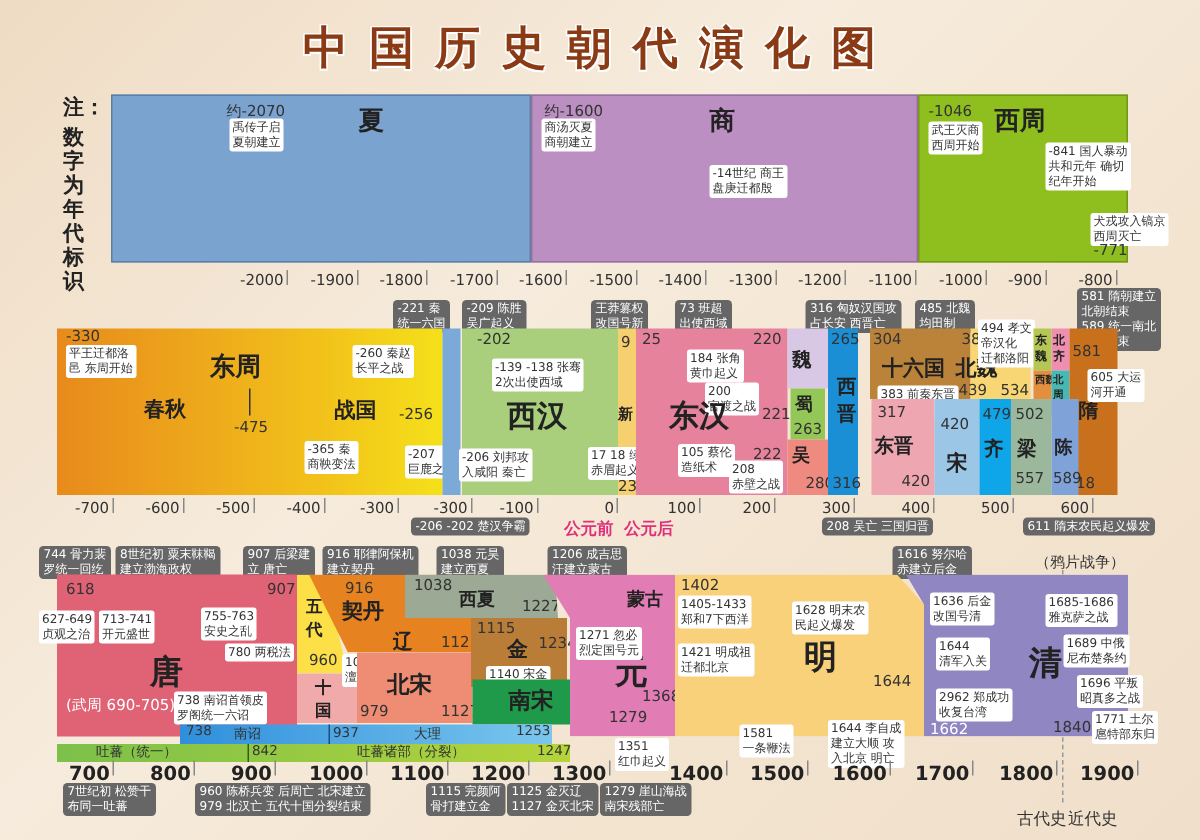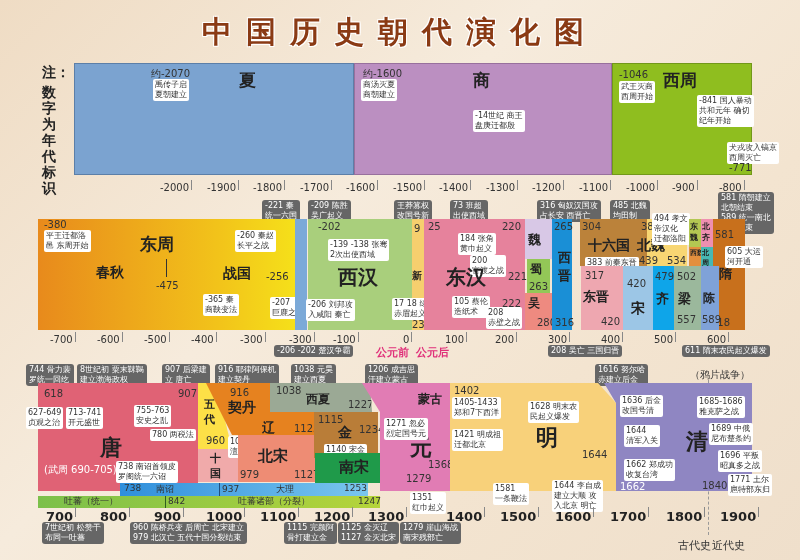--- a/index.html
+++ b/index.html
@@ -82,21 +82,21 @@
   <div class="dlbl" style="left:537px;top:200px;white-space:pre">316 匈奴汉国攻
 占长安 西晋亡</div>
   <div class="dlbl" style="left:610px;top:200px;white-space:pre">485 北魏
 均田制</div>
   <div class="dlbl" style="left:718px;top:192px;white-space:pre">581 隋朝建立
 北朝结束
 589 统一南北
 南朝结束</div>
 
   <div class="blk" style="left:38px;top:219px;width:257px;height:111px;background:linear-gradient(90deg,#e88a1c,#f2c31a 70%,#f5e01a)">
-    <div class="yr" style="left:6px;top:0px">-380</div>
+    <div class="yr" style="left:6px;top:0px">-330</div>
     <div class="lbl" style="left:6px;top:11px;white-space:pre">平王迁都洛
 邑 东周开始</div>
     <div class="dyn" style="left:102px;top:14px;font-size:17px">东周</div>
     <div class="dyn" style="left:58px;top:45px;font-size:14px">春秋</div>
     <div class="dyn" style="left:185px;top:46px;font-size:14px">战国</div>
     <div style="position:absolute;left:128px;top:40px;width:1px;height:18px;background:#333"></div>
     <div class="yr" style="left:118px;top:61px">-475</div>
     <div class="lbl" style="left:197px;top:11px;white-space:pre">-260 秦赵
 长平之战</div>
     <div class="lbl" style="left:165px;top:75px;white-space:pre">-365 秦
@@ -346,21 +346,21 @@
   <div class="lbl" style="left:552px;top:480px;white-space:pre">1644 李自成
 建立大顺 攻
 入北京 明亡</div>
 
   <div class="blk" style="left:604px;top:383px;width:148px;height:108px;background:#8f86c2;clip-path:polygon(0 0,148px 0,148px 108px,12px 108px,12px 20px)">
     <div class="lbl" style="left:16px;top:12px;white-space:pre">1636 后金
 改国号清</div>
     <div class="lbl" style="left:20px;top:42px;white-space:pre">1644
 清军入关</div>
     <div class="dyn" style="left:82px;top:44px;font-size:22px">清</div>
-    <div class="lbl" style="left:20px;top:76px;white-space:pre">1662 郑成功
+    <div class="lbl" style="left:20px;top:76px;white-space:pre">2962 郑成功
 收复台湾</div>
     <div class="yr" style="left:16px;top:98px;color:#fff">1662</div>
     <div class="yr" style="left:98px;top:97px;color:#333">1840</div>
   </div>
   <div class="lbl" style="left:697px;top:396px;white-space:pre">1685-1686
 雅克萨之战</div>
   <div class="lbl" style="left:709px;top:423px;white-space:pre">1689 中俄
 尼布楚条约</div>
   <div class="lbl" style="left:718px;top:450px;white-space:pre">1696 平叛
 昭真多之战</div>

